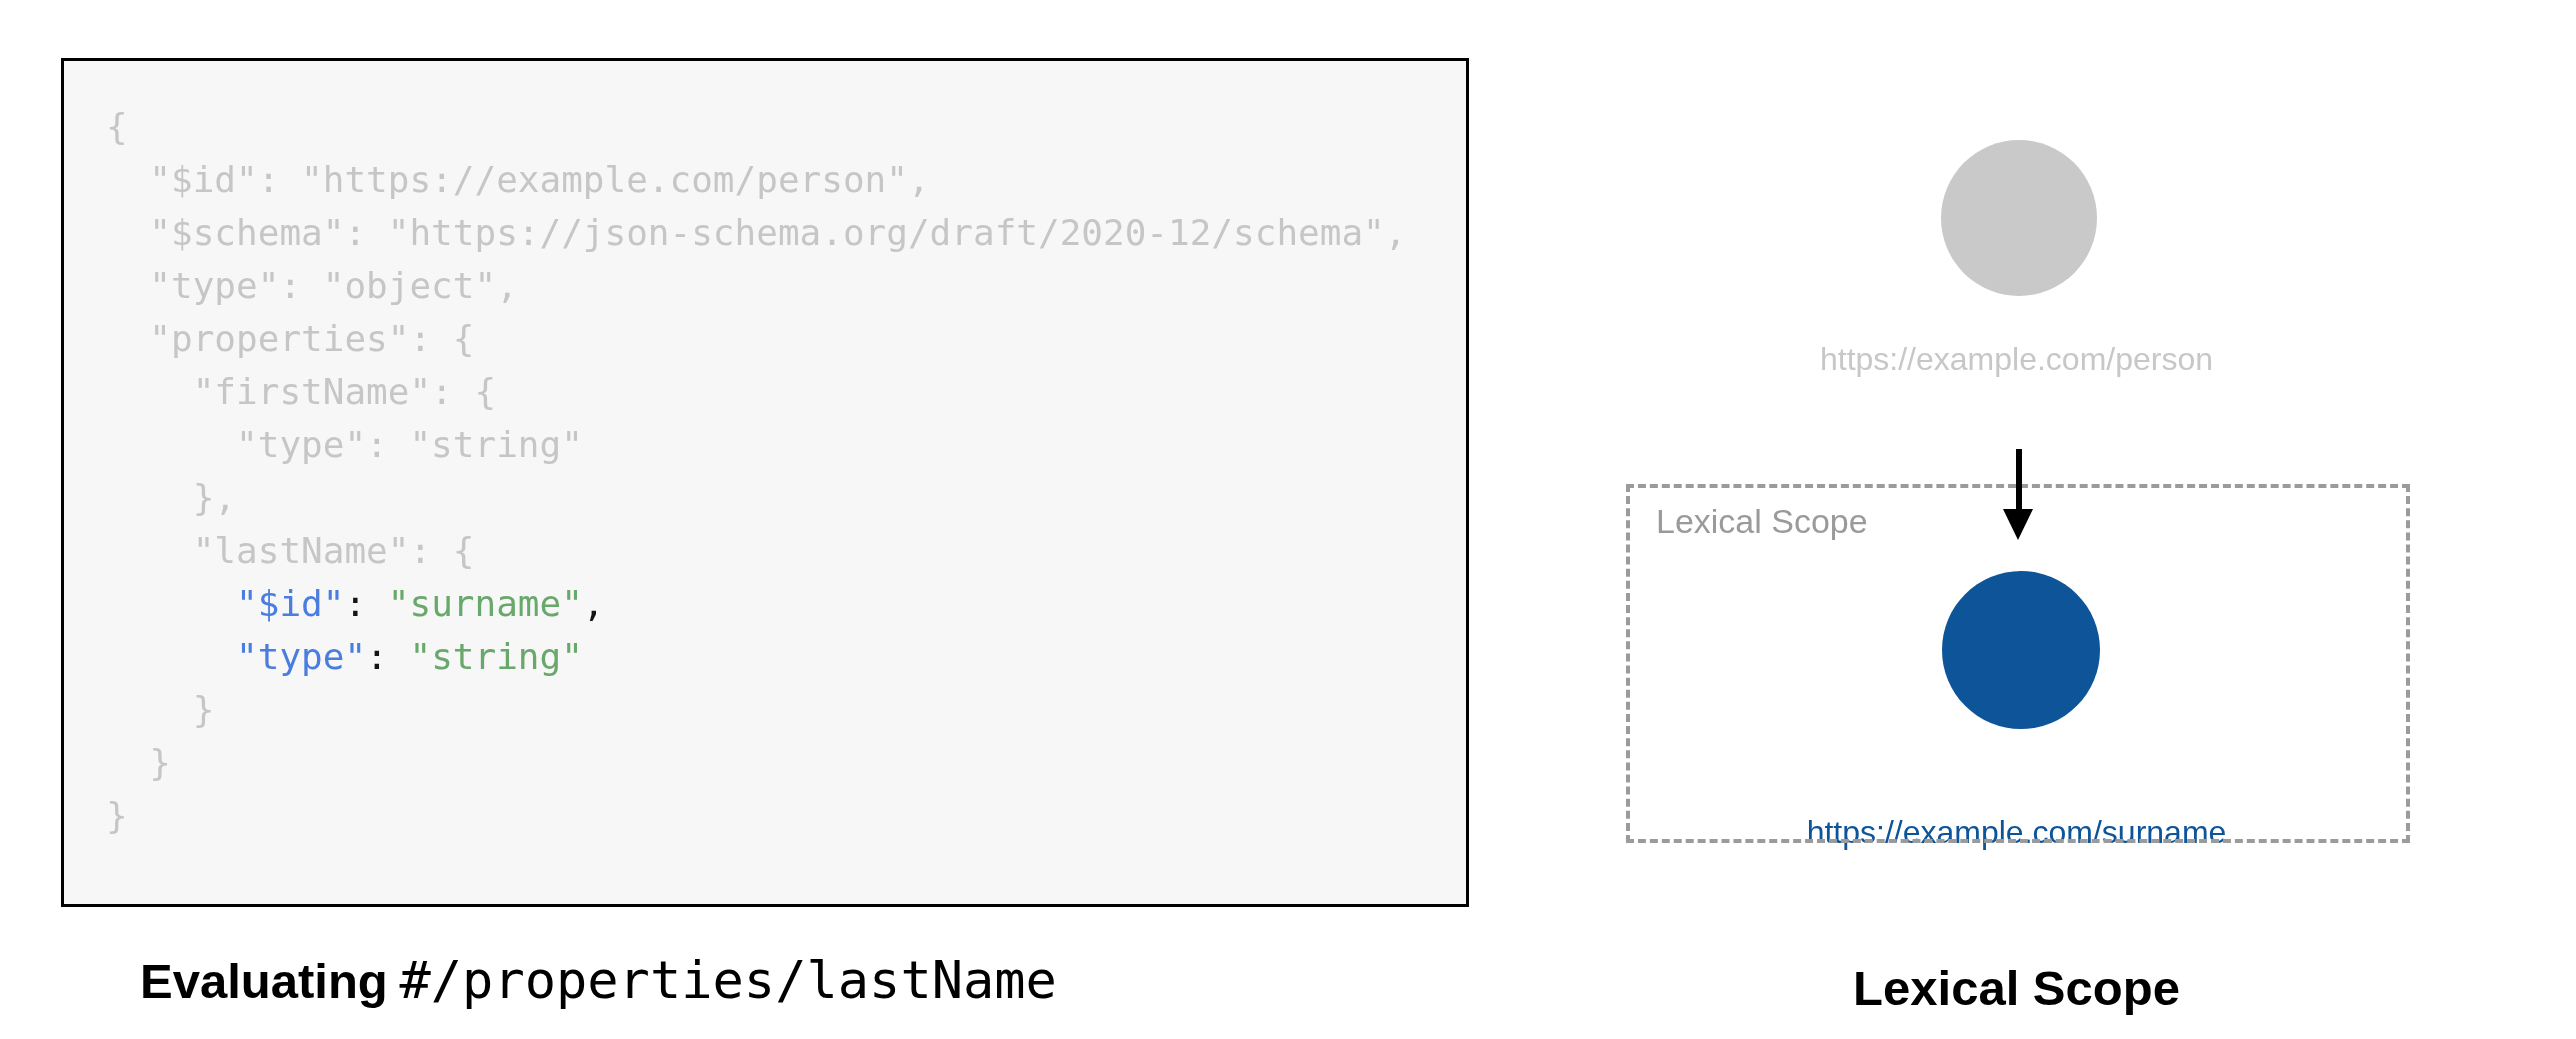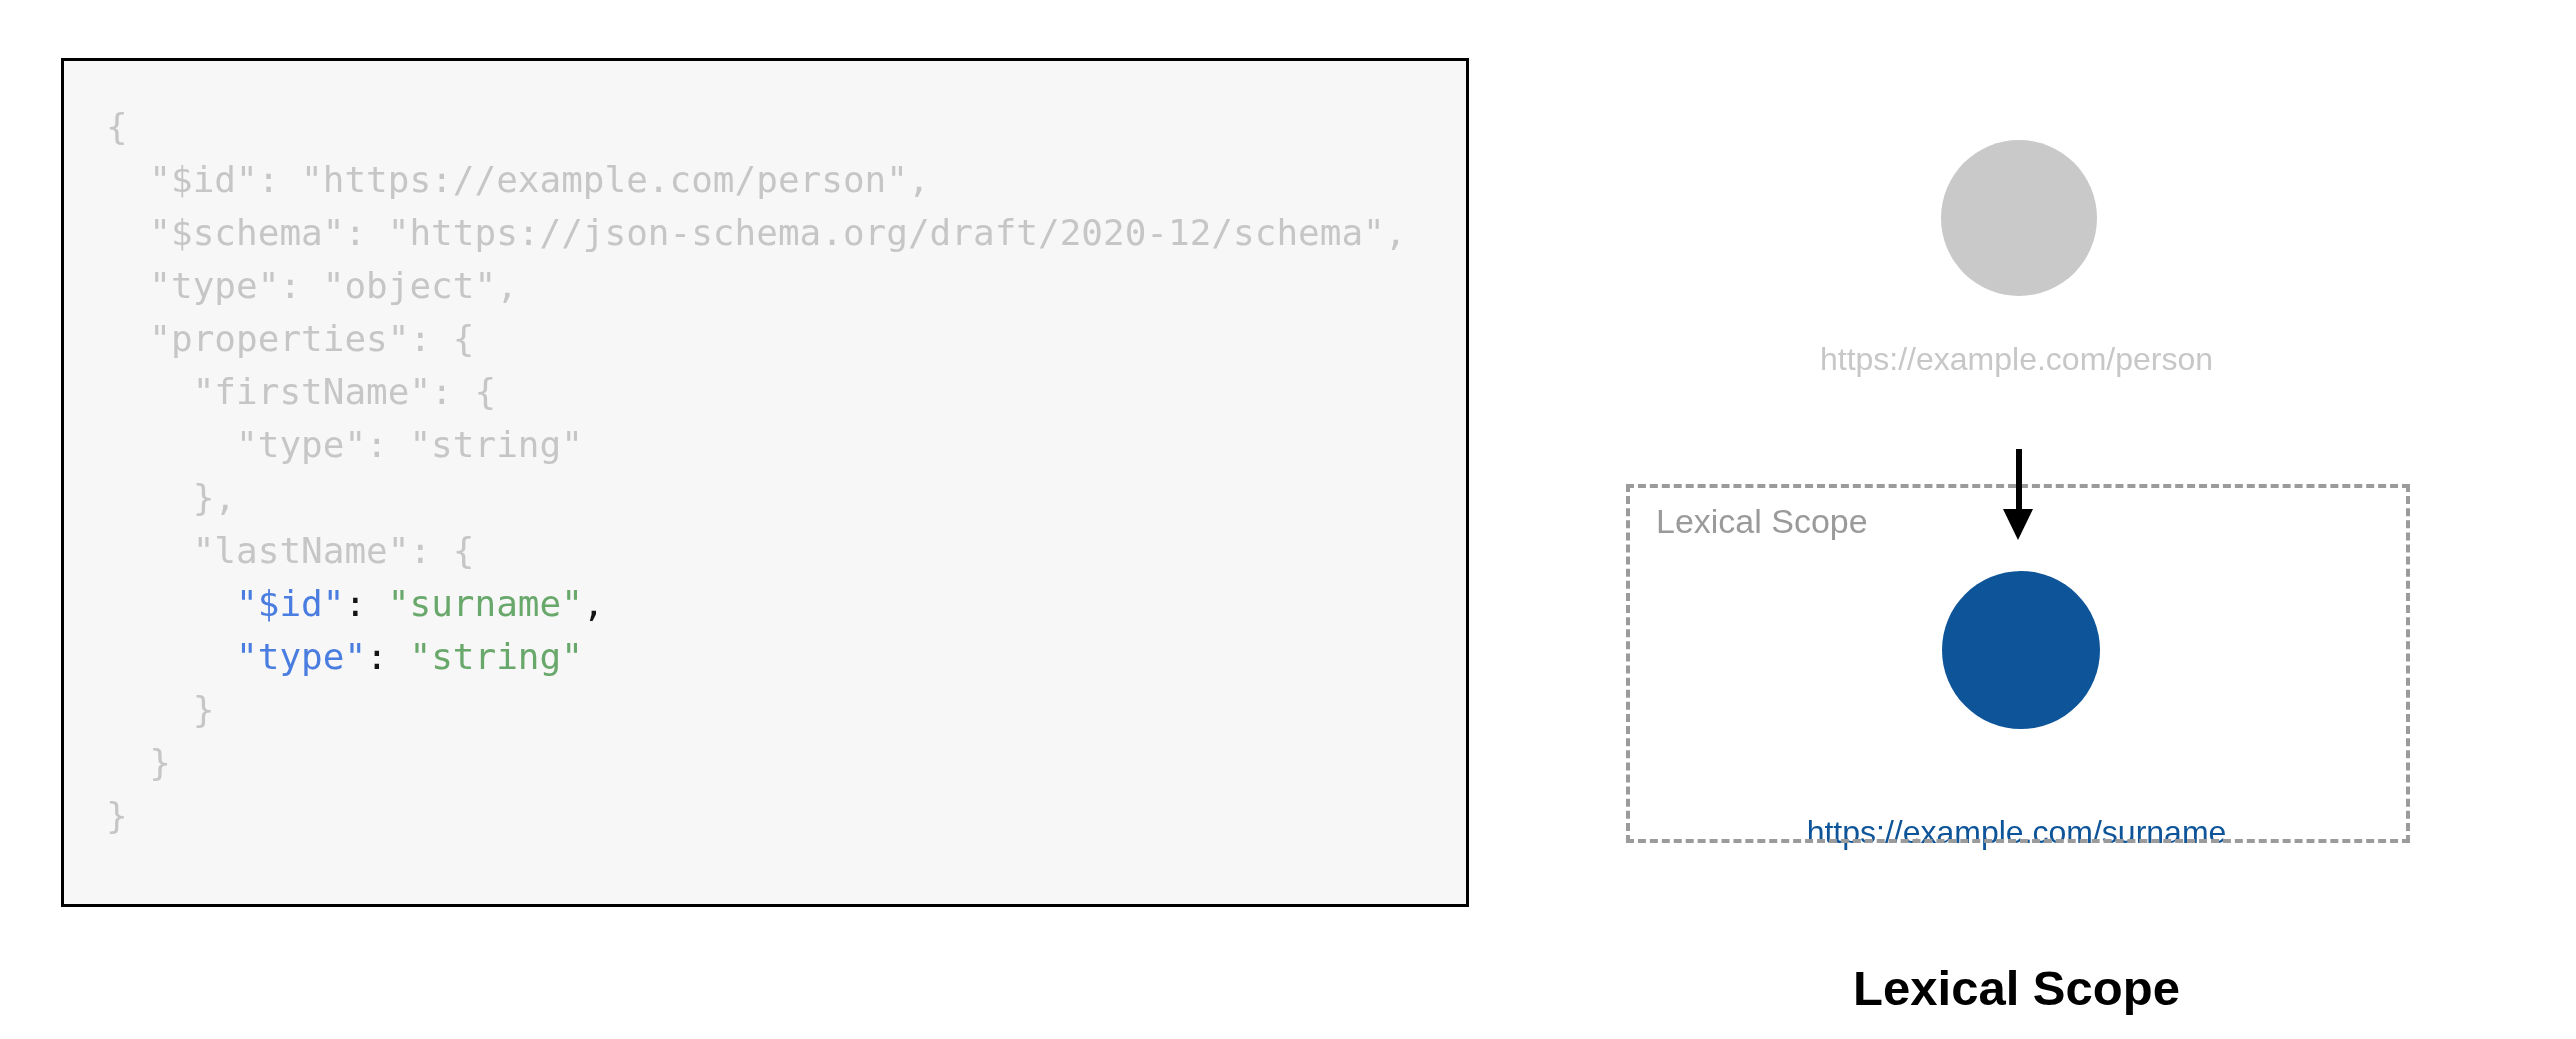--- a/index.html
+++ b/index.html
@@ -73,20 +73,24 @@
 </style>
 </head>
 <body>
 
 <div class="stage">
 
   <div class="code-panel">
     <pre class="code" id="code-block"><div class="code-line"><span class="tok-dim">{</span></div><div class="code-line"><span class="tok-dim">  "$id": "https://example.com/person",</span></div><div class="code-line"><span class="tok-dim">  "$schema": "https://json-schema.org/draft/2020-12/schema",</span></div><div class="code-line"><span class="tok-dim">  "type": "object",</span></div><div class="code-line"><span class="tok-dim">  "properties": {</span></div><div class="code-line"><span class="tok-dim">    "firstName": {</span></div><div class="code-line"><span class="tok-dim">      "type": "string"</span></div><div class="code-line"><span class="tok-dim">    },</span></div><div class="code-line"><span class="tok-dim">    "lastName": {</span></div><div class="code-line"><span class="tok-dim">      </span><span class="tok-key">"$id"</span><span class="tok-punct">: </span><span class="tok-str">"surname"</span><span class="tok-punct">,</span></div><div class="code-line"><span class="tok-dim">      </span><span class="tok-key">"type"</span><span class="tok-punct">: </span><span class="tok-str">"string"</span></div><div class="code-line"><span class="tok-dim">    }</span></div><div class="code-line"><span class="tok-dim">  }</span></div><div class="code-line"><span class="tok-dim">}</span></div></pre>
   </div>
 
+  <div class="caption-left">
+    <span class="cap-bold">Evaluating</span>
+    <span class="cap-mono">#/properties/lastName</span>
+  </div>
 
   <div class="node node-gray"></div>
   <div class="uri-label uri-gray">https://example.com/person</div>
 
   <div class="arrow">
     <div class="arrow-line"></div>
     <div class="arrow-head"></div>
   </div>
 
   <div class="scope-box">

